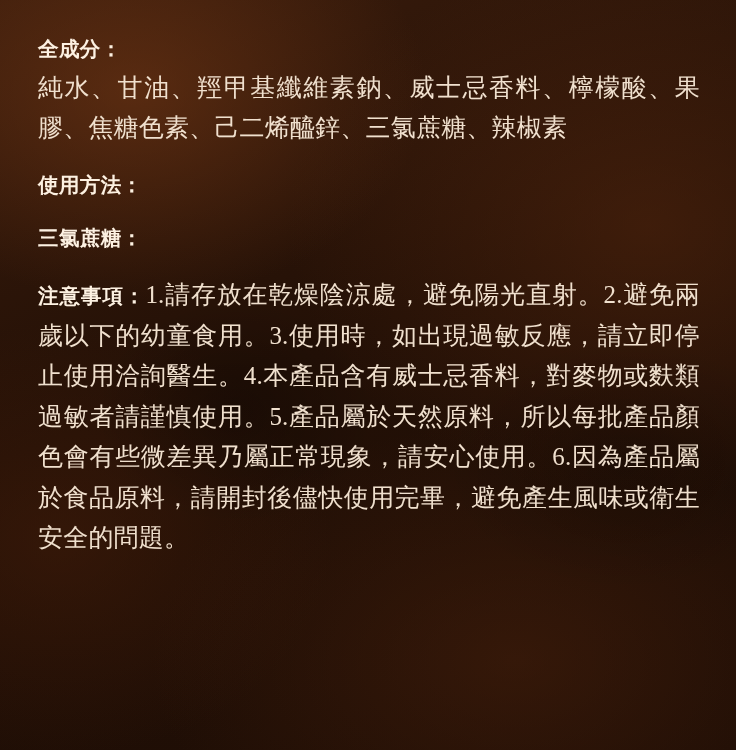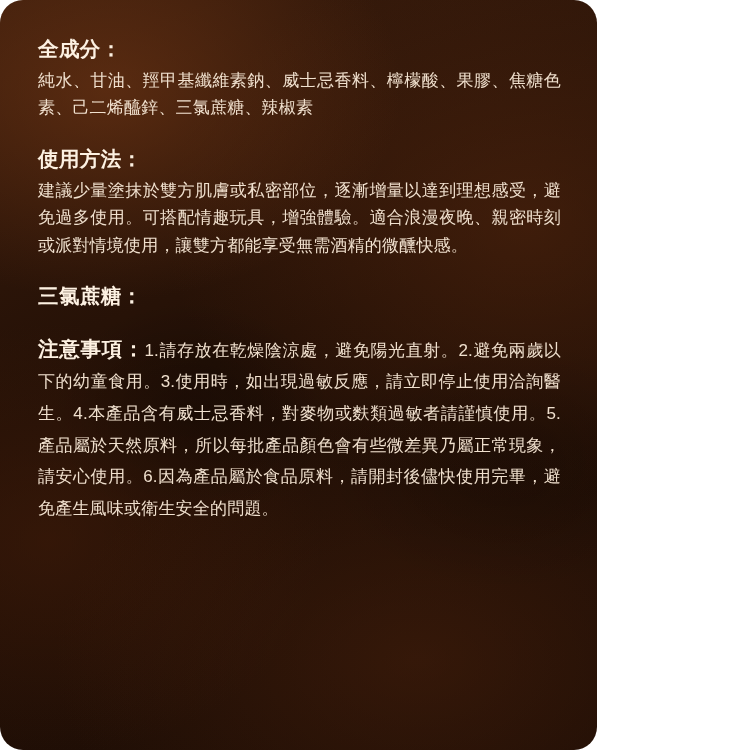--- a/index.html
+++ b/index.html
@@ -7,63 +7,63 @@
     padding: 0;
   }
   body {
     width: 750px;
     height: 750px;
     overflow: hidden;
     font-family: "Liberation Sans", "DejaVu Sans", sans-serif;
   }
   #page {
     position: relative;
-    width: 597px;
+    width: 736px;
     height: 750px;
     box-sizing: border-box;
     background-color: #2a1409;
     background-image:
       radial-gradient(ellipse 420px 300px at 18% 12%, rgba(120, 58, 22, 0.55), rgba(120,58,22,0) 70%),
       radial-gradient(ellipse 500px 380px at 88% 30%, rgba(96, 44, 16, 0.45), rgba(96,44,16,0) 72%),
       radial-gradient(ellipse 520px 340px at 70% 88%, rgba(84, 38, 14, 0.42), rgba(84,38,14,0) 70%),
       radial-gradient(ellipse 380px 300px at 8%  72%, rgba(70, 30, 10, 0.5), rgba(70,30,10,0) 72%),
       linear-gradient(160deg, #3a1c0c 0%, #231006 45%, #1d0d05 100%);
     color: #f3e4d2;
     padding: 34px 36px 8px 38px;
-    border-radius: 23px;
   }
   #page::after {
     content: "";
     position: absolute;
     inset: 0;
     pointer-events: none;
     background-image:
       radial-gradient(ellipse 200px 160px at 32% 55%, rgba(0,0,0,0.28), rgba(0,0,0,0) 70%),
       radial-gradient(ellipse 260px 180px at 85% 62%, rgba(0,0,0,0.22), rgba(0,0,0,0) 70%);
   }
   .content {
     position: relative;
     z-index: 2;
   }
   .section {
     margin-bottom: 20px;
   }
   .section:last-child {
     margin-bottom: 0;
+    font-family: Liberation Serif, serif;
   }
   .heading {
     font-weight: bold;
     font-size: 20.5px;
     line-height: 1.5;
     color: #fdf1e2;
     letter-spacing: 0.4px;
     margin-bottom: 2px;
   }
   .body-text {
-    font-size: 17px;
+    font-size: 25px;
     line-height: 1.62;
     color: #f0e0ce;
     letter-spacing: 0.2px;
     text-align: justify;
     text-justify: inter-character;
   }
   .inline-section .heading {
     display: inline;
     margin: 0;
   }
@@ -87,21 +87,20 @@
 <div id="page">
   <div class="content">
 
     <div class="section">
       <div class="heading">全成分：</div>
       <div class="body-text">純水、甘油、羥甲基纖維素鈉、威士忌香料、檸檬酸、果膠、焦糖色素、己二烯醯鋅、三氯蔗糖、辣椒素</div>
     </div>
 
     <div class="section spacer-top">
       <div class="heading">使用方法：</div>
-      <div class="body-text">建議少量塗抹於雙方肌膚或私密部位，逐漸增量以達到理想感受，避免過多使用。可搭配情趣玩具，增強體驗。適合浪漫夜晚、親密時刻或派對情境使用，讓雙方都能享受無需酒精的微醺快感。</div>
     </div>
 
     <div class="section spacer-top">
       <div class="heading">三氯蔗糖：</div>
     </div>
 
     <div class="section spacer-top inline-section">
       <div class="inline-wrap">
         <span class="heading">注意事項：</span><span class="body-text">1.請存放在乾燥陰涼處，避免陽光直射。2.避免兩歲以下的幼童食用。3.使用時，如出現過敏反應，請立即停止使用洽詢醫生。4.本產品含有威士忌香料，對麥物或麩類過敏者請謹慎使用。5.產品屬於天然原料，所以每批產品顏色會有些微差異乃屬正常現象，請安心使用。6.因為產品屬於食品原料，請開封後儘快使用完畢，避免產生風味或衛生安全的問題。</span>
       </div>

